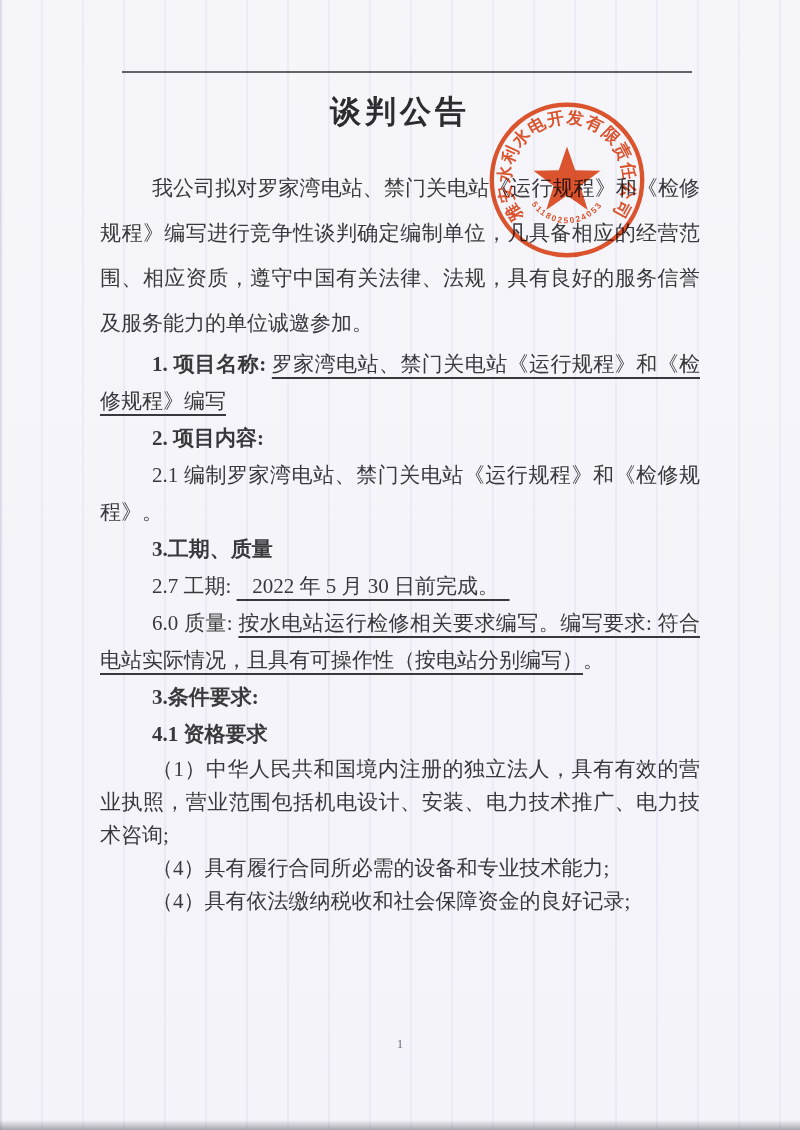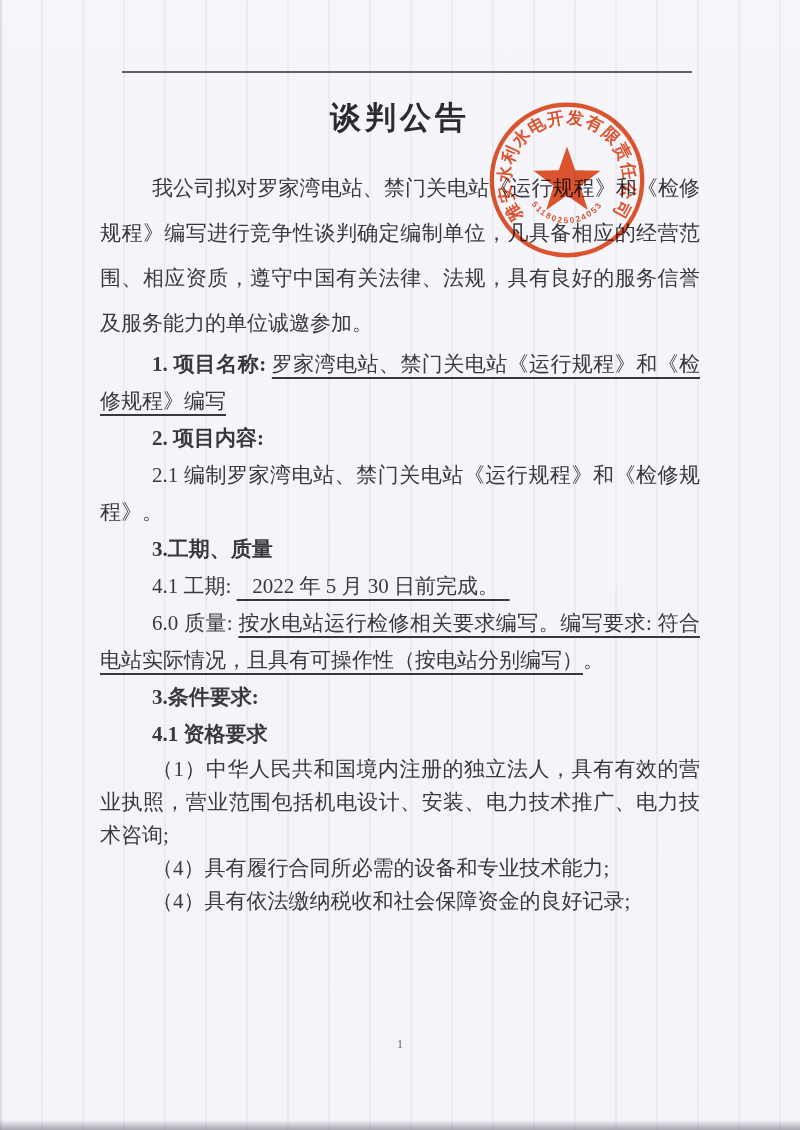--- a/index.html
+++ b/index.html
@@ -14,21 +14,21 @@
   .page::after {
     content:""; position:absolute; left:0; right:0; bottom:0; height:10px;
     background:linear-gradient(to bottom, rgba(150,149,160,0), rgba(104,103,114,.55));
   }
   .page::before {
     content:""; position:absolute; left:0; top:0; bottom:0; width:3px;
     background:linear-gradient(to right, rgba(120,119,130,.18), rgba(0,0,0,0));
   }
   .rule { position:absolute; left:122px; top:71px; width:570px; height:2px; background:#616167; }
   .title {
-    position:absolute; top:97px; left:0; width:100%; text-align:center;
+    position:absolute; top:91px; left:0; width:100%; text-align:center;
     font-size:31px; font-weight:bold; letter-spacing:4px; color:#2c2b30;
     font-family:"Liberation Sans","DejaVu Sans",sans-serif;
   }
   .body { position:absolute; top:166px; left:100px; width:600px; }
   .para { margin:0; font-size:21px; line-height:37px; text-indent:52px; text-align:justify; }
   .para.p1 { line-height:45px; }
   .para.tight { line-height:33px; }
   .para.mt { }
   .b { font-weight:bold; }
   .u { text-decoration:underline; text-underline-offset:6px; text-decoration-thickness:1.5px; }
@@ -45,21 +45,21 @@
 <div class="page">
   <div class="rule"></div>
   <div class="title">谈判公告</div>
 
   <div class="body">
       <p class="para p1"><span class="">我公司拟对罗家湾电站、禁门关电站《运行规程》和《检修规程》编写进行竞争性谈判确定编制单位，凡具备相应的经营范围、相应资质，遵守中国有关法律、法规，具有良好的服务信誉及服务能力的单位诚邀参加。</span></p>
       <p class="para"><span class="b">1. 项目名称: </span><span class="u">罗家湾电站、禁门关电站《运行规程》和《检修规程》编写</span></p>
       <p class="para"><span class="b">2. 项目内容:</span></p>
       <p class="para"><span class="">2.1 编制罗家湾电站、禁门关电站《运行规程》和《检修规程》。</span></p>
       <p class="para mt"><span class="b">3.工期、质量</span></p>
-      <p class="para"><span class="">4.1 工期: </span><span class="u">&nbsp;&nbsp;&nbsp;2022 年 5 月 30 日前完成。&nbsp;&nbsp;</span></p>
+      <p class="para"><span class="">2.7 工期: </span><span class="u">&nbsp;&nbsp;&nbsp;2022 年 5 月 30 日前完成。&nbsp;&nbsp;</span></p>
       <p class="para"><span class="">6.0 质量: </span><span class="u">按水电站运行检修相关要求编写。编写要求: 符合电站实际情况，且具有可操作性（按电站分别编写）</span><span class="">。</span></p>
       <p class="para mt"><span class="b">3.条件要求:</span></p>
       <p class="para"><span class="b">4.1 资格要求</span></p>
       <p class="para tight"><span class="">（1）中华人民共和国境内注册的独立法人，具有有效的营业执照，营业范围包括机电设计、安装、电力技术推广、电力技术咨询;</span></p>
       <p class="para tight"><span class="">（4）具有履行合同所必需的设备和专业技术能力;</span></p>
       <p class="para tight"><span class="">（4）具有依法缴纳税收和社会保障资金的良好记录;</span></p>
     </div>
 
   <svg class="seal" viewBox="0 0 200 200" xmlns="http://www.w3.org/2000/svg" style="color: rgb(225, 74, 31);">
     <circle cx="100" cy="100" r="94" fill="none" stroke="currentColor" stroke-width="5.5"></circle>

